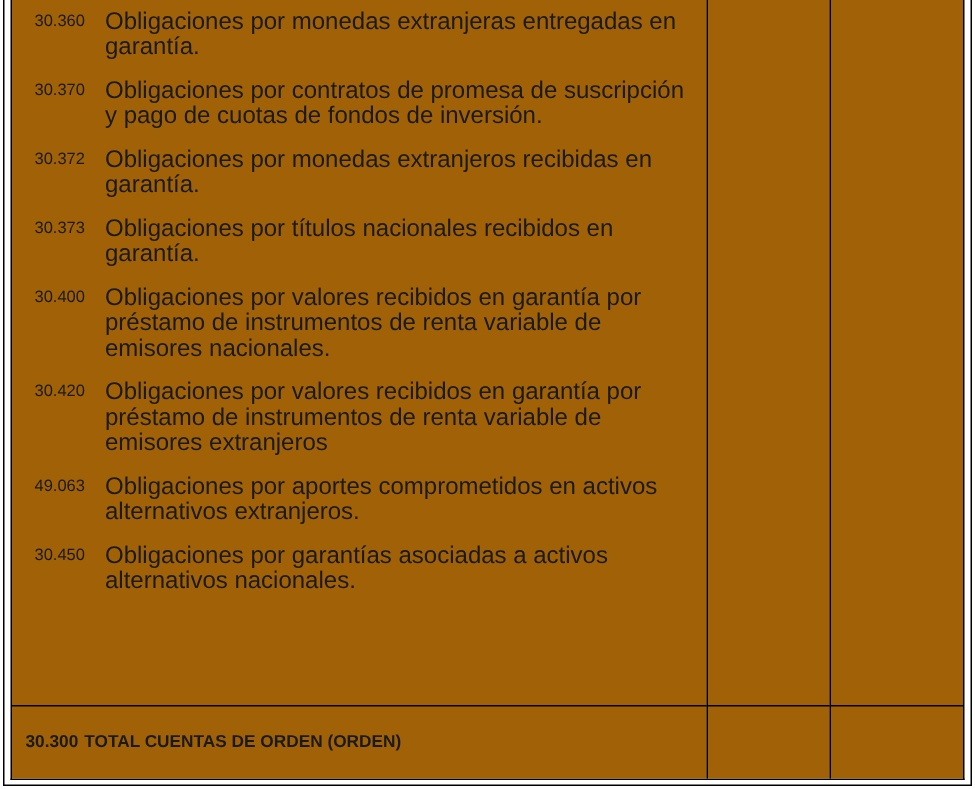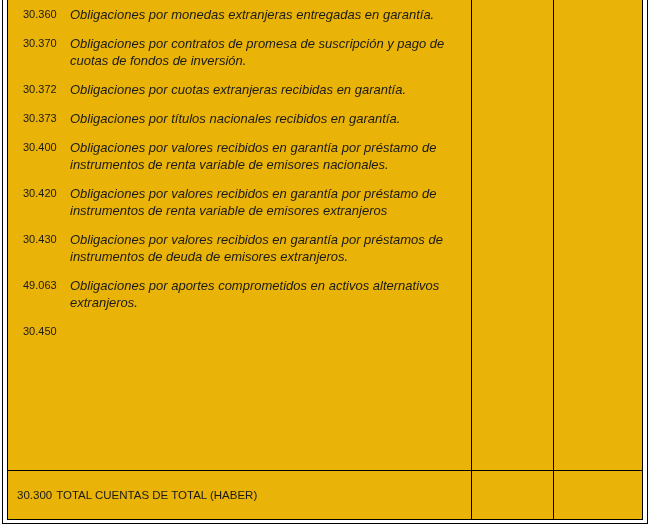--- a/index.html
+++ b/index.html
@@ -26,40 +26,40 @@
     border-left: 1px solid #000;
     border-right: 1px solid #000;
     border-bottom: 1px solid #000;
   }
   .grid {
     display: grid;
     width: 100%; height: 100%;
     grid-template-columns: 463px 82px 89px;
     grid-template-rows: 470px auto;
   }
-  .cell { background: #eab308; }
+  .cell { background: #a16207; }
   .vline { border-left: 1px solid #000; }
   .hline { border-top: 1px solid #000; }
 
   .main-cell { padding: 6px 0 0 15px; overflow: hidden; }
   .item-row { display: flex; margin-bottom: 12px; }
   .item-code {
     flex: 0 0 47px;
     font-size: 11px; line-height: 17px;
     white-space: nowrap;
   }
   .item-desc {
     width: 394px;
-    font-size: 13px; line-height: 17px; font-style: italic;
+    font-size: 16px; line-height: 17px;
   }
 
   .total-cell {
     display: flex; align-items: center;
     padding-left: 9px;
-    font-size: 11.5px; font-weight: normal;
+    font-size: 11.5px; font-weight: bold;
     white-space: nowrap;
   }
   .total-code { margin-right: 4px; }
 </style>
 </head>
 <body>
 
 <div class="page">
   <div class="table-outer">
     <div class="table-inner">
@@ -73,62 +73,59 @@
           </div>
 
           <div class="item-row">
             <span class="item-code">30.370</span>
             <span class="item-desc">Obligaciones por contratos de promesa de suscripción y pago de cuotas de fondos de inversión.</span>
           </div>
 
 
           <div class="item-row">
             <span class="item-code">30.372</span>
-            <span class="item-desc">Obligaciones por cuotas extranjeras recibidas en garantía.</span>
+            <span class="item-desc">Obligaciones por monedas extranjeros recibidas en garantía.</span>
           </div>
 
           <div class="item-row">
             <span class="item-code">30.373</span>
             <span class="item-desc">Obligaciones por títulos nacionales recibidos en garantía.</span>
           </div>
 
 
           <div class="item-row">
             <span class="item-code">30.400</span>
             <span class="item-desc">Obligaciones por valores recibidos en garantía por préstamo de instrumentos de renta variable de emisores nacionales.</span>
           </div>
 
 
           <div class="item-row">
             <span class="item-code">30.420</span>
             <span class="item-desc">Obligaciones por valores recibidos en garantía por préstamo de instrumentos de renta variable de emisores extranjeros</span>
           </div>
 
-          <div class="item-row">
-            <span class="item-code">30.430</span>
-            <span class="item-desc">Obligaciones por valores recibidos en garantía por préstamos de instrumentos de deuda de emisores extranjeros.</span>
-          </div>
 
           <div class="item-row">
             <span class="item-code">49.063</span>
             <span class="item-desc">Obligaciones por aportes comprometidos en activos alternativos extranjeros.</span>
           </div>
 
           <div class="item-row">
             <span class="item-code">30.450</span>
+            <span class="item-desc">Obligaciones por garantías asociadas a activos alternativos nacionales.</span>
           </div>
 
         </div>
 
         <div class="cell vline"></div>
         <div class="cell vline"></div>
 
         <div class="cell hline total-cell">
           <span class="total-code">30.300</span>
-          <span>TOTAL CUENTAS DE TOTAL (HABER)</span>
+          <span>TOTAL CUENTAS DE ORDEN (ORDEN)</span>
         </div>
         <div class="cell hline vline"></div>
         <div class="cell hline vline"></div>
 
       </div>
     </div>
   </div>
 </div>
 
 </body></html>

